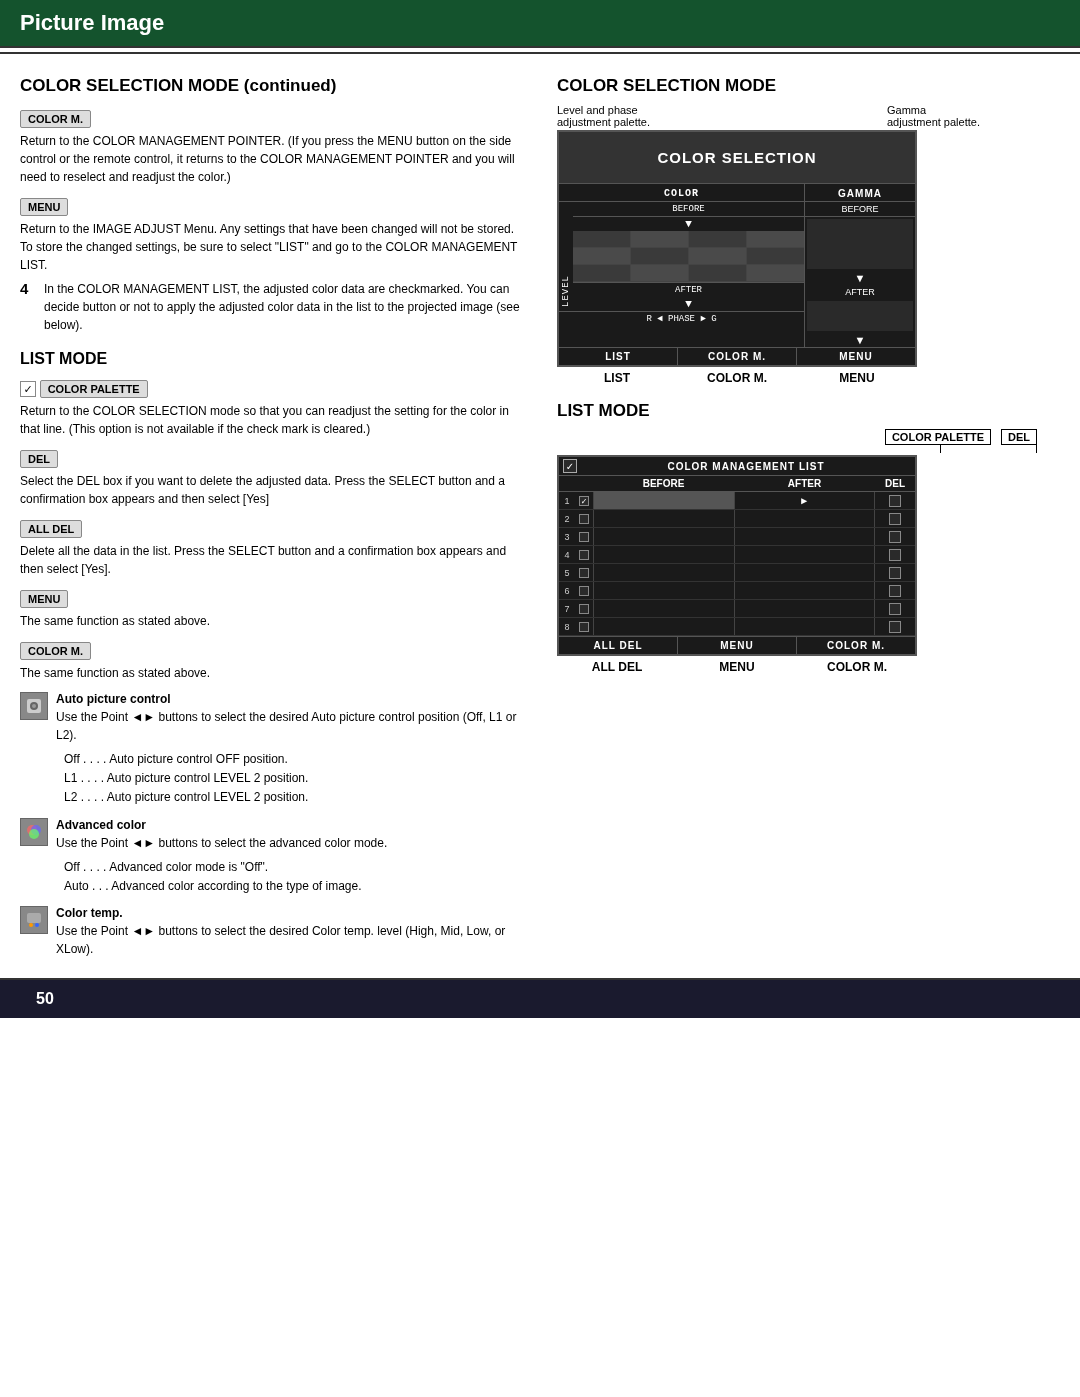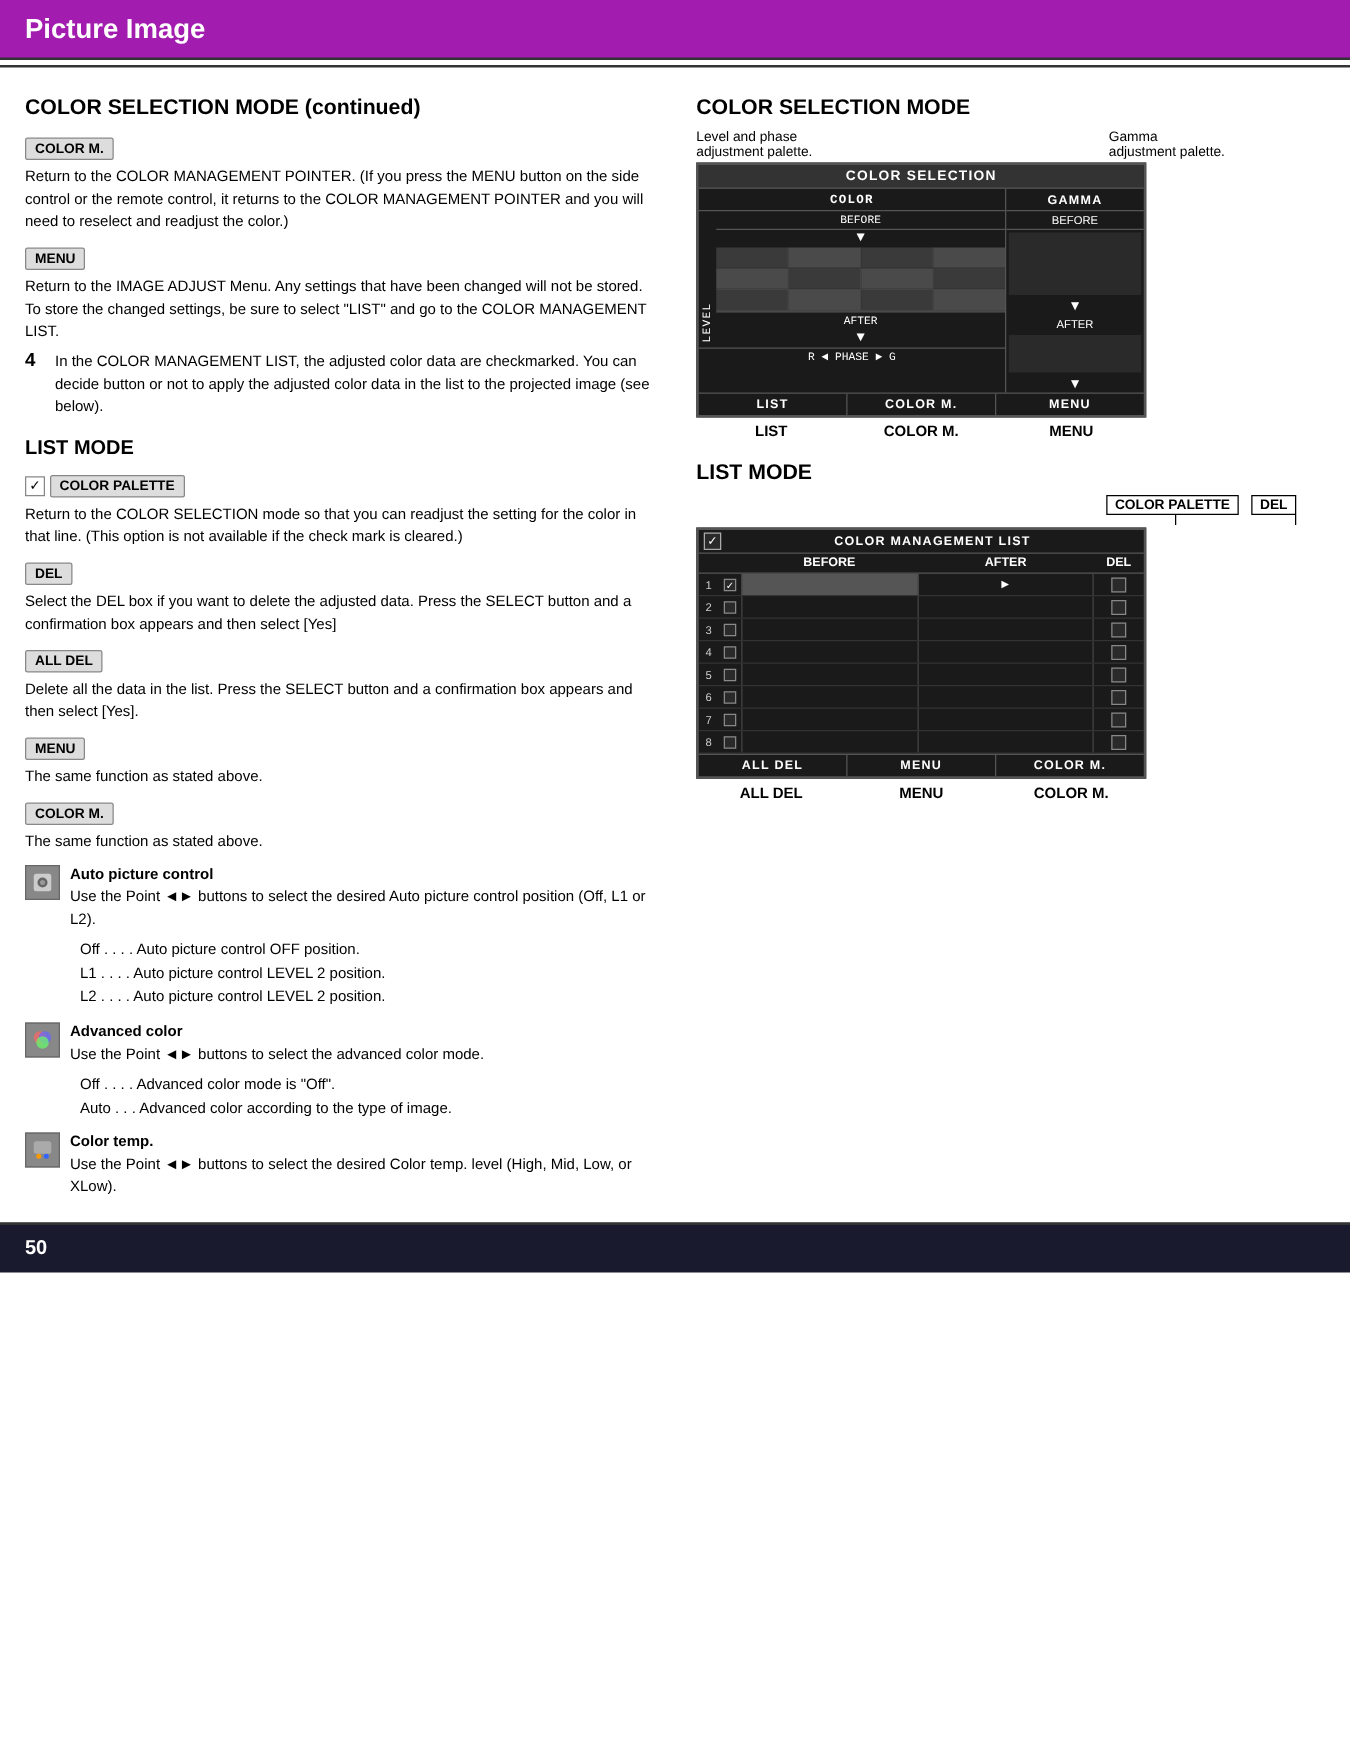--- a/index.html
+++ b/index.html
@@ -5,21 +5,21 @@
     * { margin: 0; padding: 0; box-sizing: border-box; }
     body {
       width: 1080px;
       min-height: 1397px;
       background: #fff;
       font-family: Arial, Helvetica, sans-serif;
       font-size: 13px;
       color: #000;
     }
     .page-header {
-      background: #a21caf;
+      background: #14532d;
       color: #fff;
       padding: 10px 20px;
       font-size: 22px;
       font-weight: bold;
       border-bottom: 2px solid #333;
     }
     .page-header span {
       color: #fff;
     }
     .content {
@@ -92,23 +92,23 @@
       border: 2px solid #555;
       width: 360px;
       padding: 0;
       font-size: 10px;
       margin-bottom: 4px;
     }
     .cs-diag-header {
       display: flex;
       justify-content: center;
       background: #333;
-      padding: 3px;
-      font-weight: bold;
-      font-size: 11px;
+      padding: 17px;
+      font-weight: bold;
+      font-size: 15px;
       letter-spacing: 1px;
       border-bottom: 1px solid #555;
     }
     .cs-diag-cols {
       display: flex;
     }
     .cs-diag-left {
       flex: 1;
       border-right: 1px solid #555;
       padding: 4px 0 0 0;
@@ -333,21 +333,21 @@
       margin-bottom: 2px;
     }
     .indent-list {
       font-size: 12px;
       line-height: 1.6;
       margin-left: 8px;
     }
     .page-number {
       font-size: 16px;
       font-weight: bold;
-      padding: 10px 20px;
+      padding: 10px 36px;
       border-top: 2px solid #333;
       background: #1a1a2e;
       color: #fff;
     }
     hr.section-divider {
       border: none;
       border-top: 2px solid #333;
       margin: 4px 0 8px 0;
     }
   </style>

